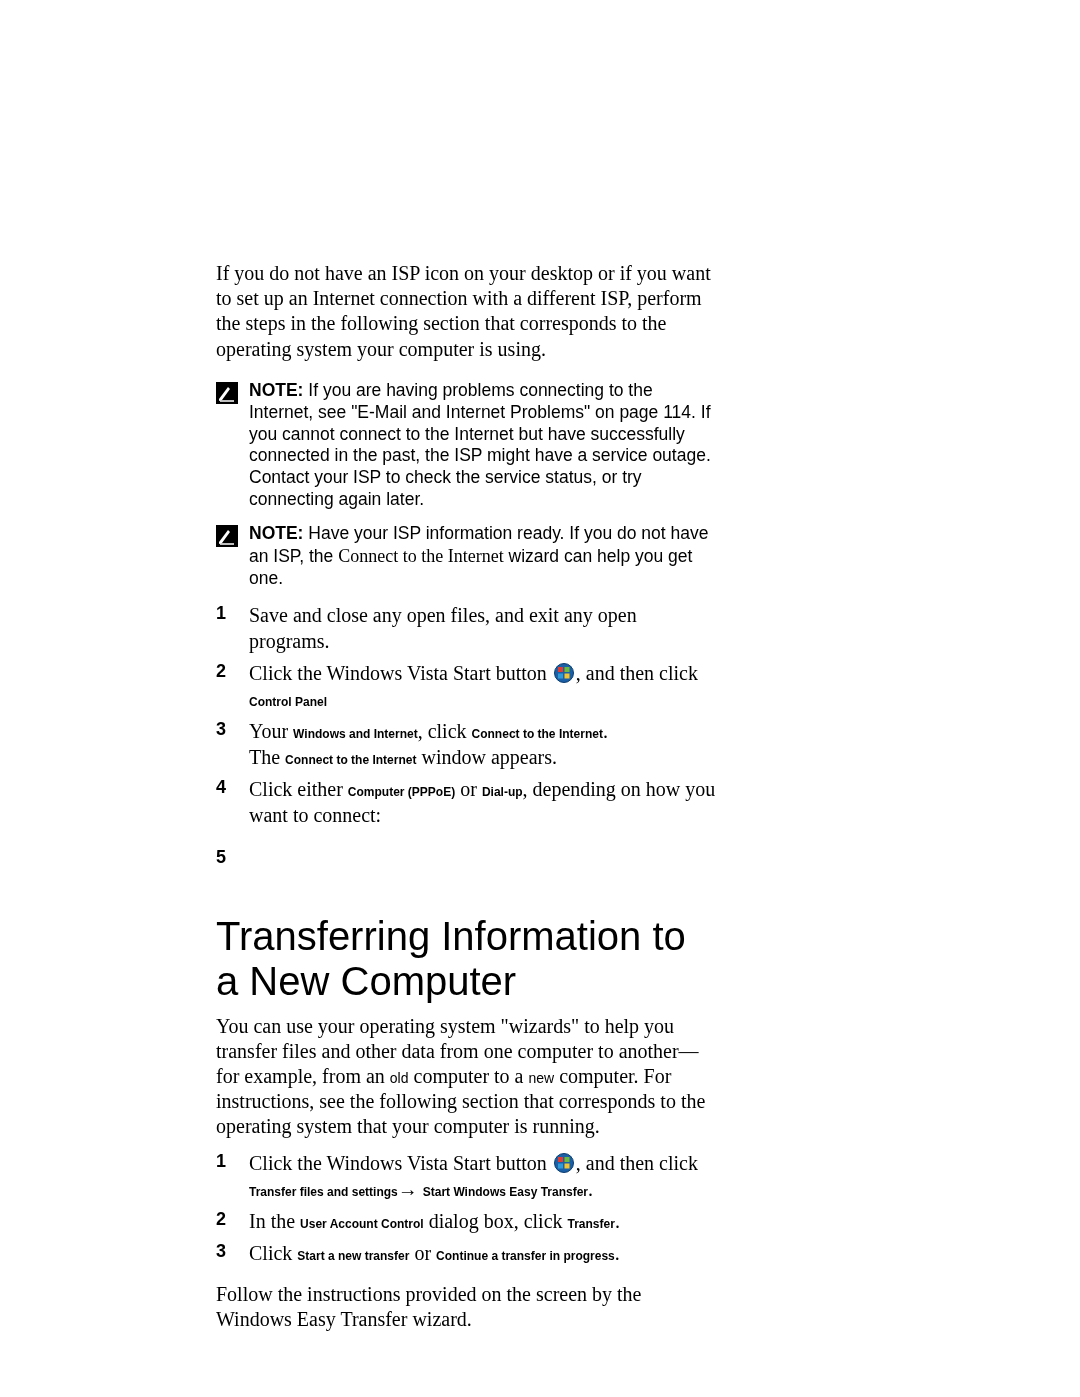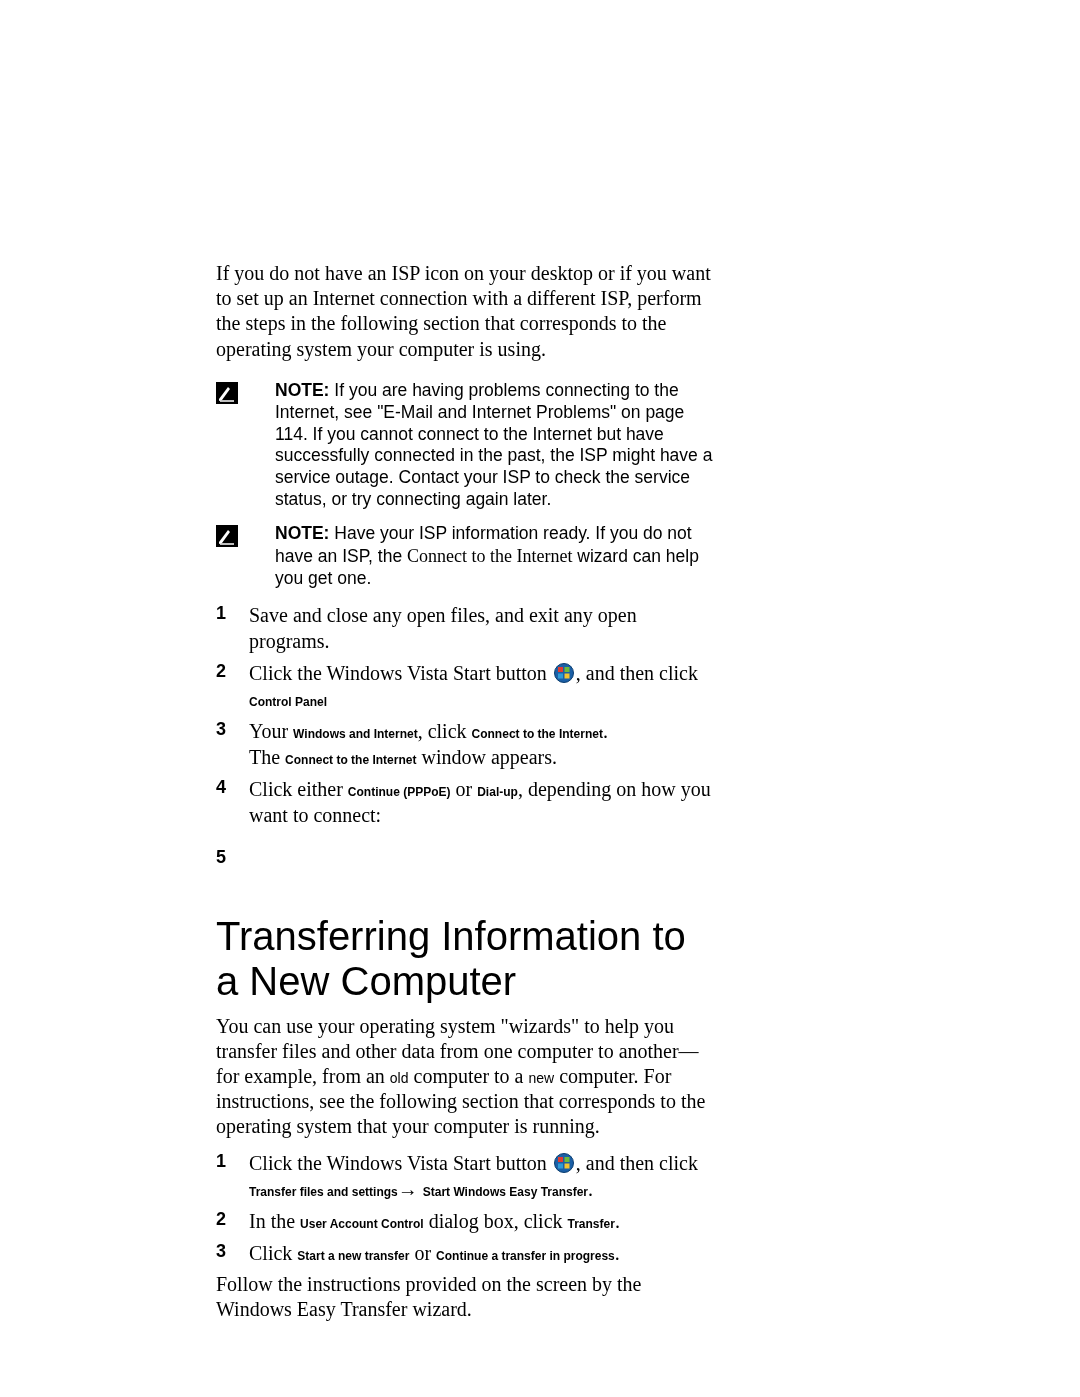--- a/index.html
+++ b/index.html
@@ -25,21 +25,20 @@
   .para {
     font-size: 20px;
     line-height: 1.26;
     margin: 0 0 18px 0;
     font-family: Georgia, 'Times New Roman', serif;
   }
   .note-block {
     display: flex;
     align-items: flex-start;
     margin-bottom: 12px;
-    gap: 26px;
   }
   .note-icon-col {
     width: 33px;
     flex: 0 0 33px;
     display: flex;
     justify-content: flex-start;
     padding-top: 2px;
   }
   .note-text {
     flex: 1;
@@ -187,21 +186,21 @@
         <div class="li-num">3</div>
         <div class="li-body">
           <span>Your </span><span class="sans-bold">Windows and Internet</span><span>, click </span><span class="sans-bold">Connect to the Internet</span><span>.</span><br>
           <span>The </span><span class="sans-bold">Connect to the Internet</span><span> window appears.</span>
         </div>
       </div>
 
       <div class="li">
         <div class="li-num">4</div>
         <div class="li-body">
-          <span>Click either </span><span class="sans-bold">Continue (PPPoE)</span><span> or </span><span class="sans-bold">Dial-up</span><span>, depending on how you want to connect:</span>
+          <span>Click either </span><span class="sans-bold">Computer (PPPoE)</span><span> or </span><span class="sans-bold">Dial-up</span><span>, depending on how you want to connect:</span>
         </div>
       </div>
 
       <div class="li" style="margin-top:18px;">
         <div class="li-num">5</div>
         <div class="li-body">&nbsp;</div>
       </div>
 
     </div>
 
@@ -235,17 +234,17 @@
 
       <div class="li">
         <div class="li-num">3</div>
         <div class="li-body">
           <span>Click </span><span class="sans-bold">Start a new transfer</span><span> or </span><span class="sans-bold">Continue a transfer in progress</span><span>.</span>
         </div>
       </div>
 
     </div>
 
-    <p class="para" style="margin-top:6px;">Follow the instructions provided on the screen by the Windows Easy Transfer wizard.</p>
+    <p class="para" style="margin-top:16px;">Follow the instructions provided on the screen by the Windows Easy Transfer wizard.</p>
 
   </div>
 
 </div>
 
 </body></html>

